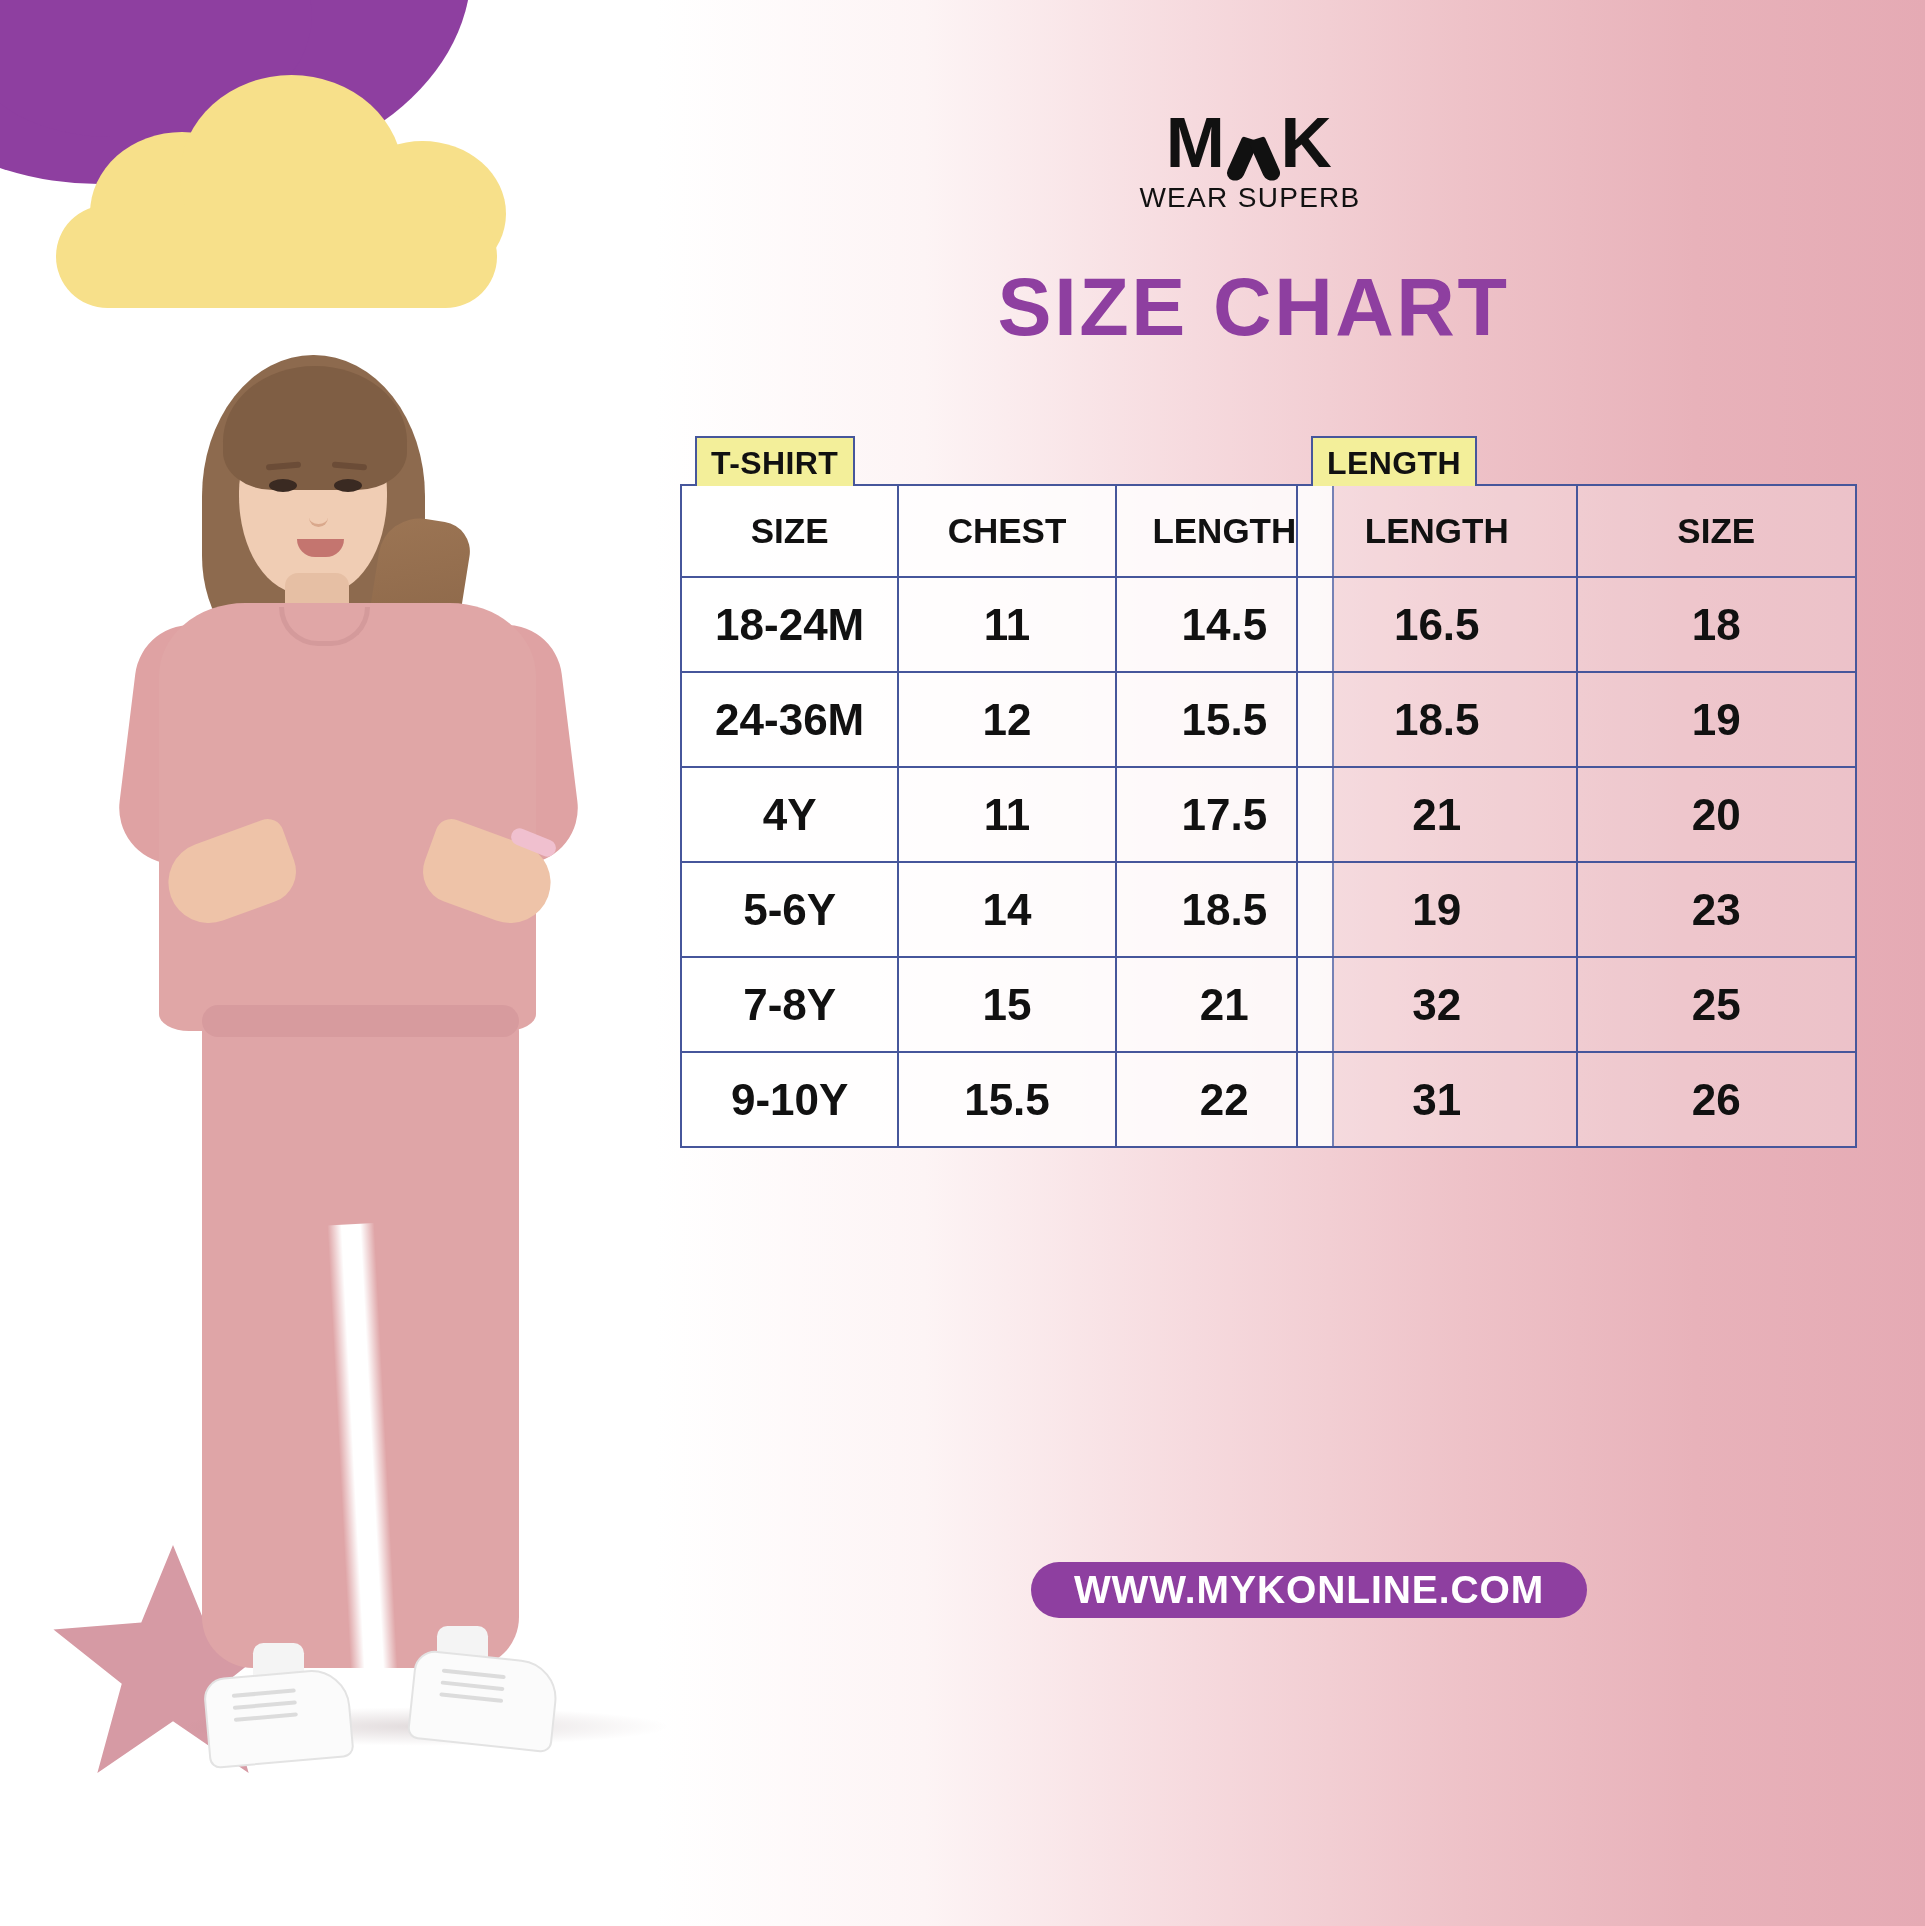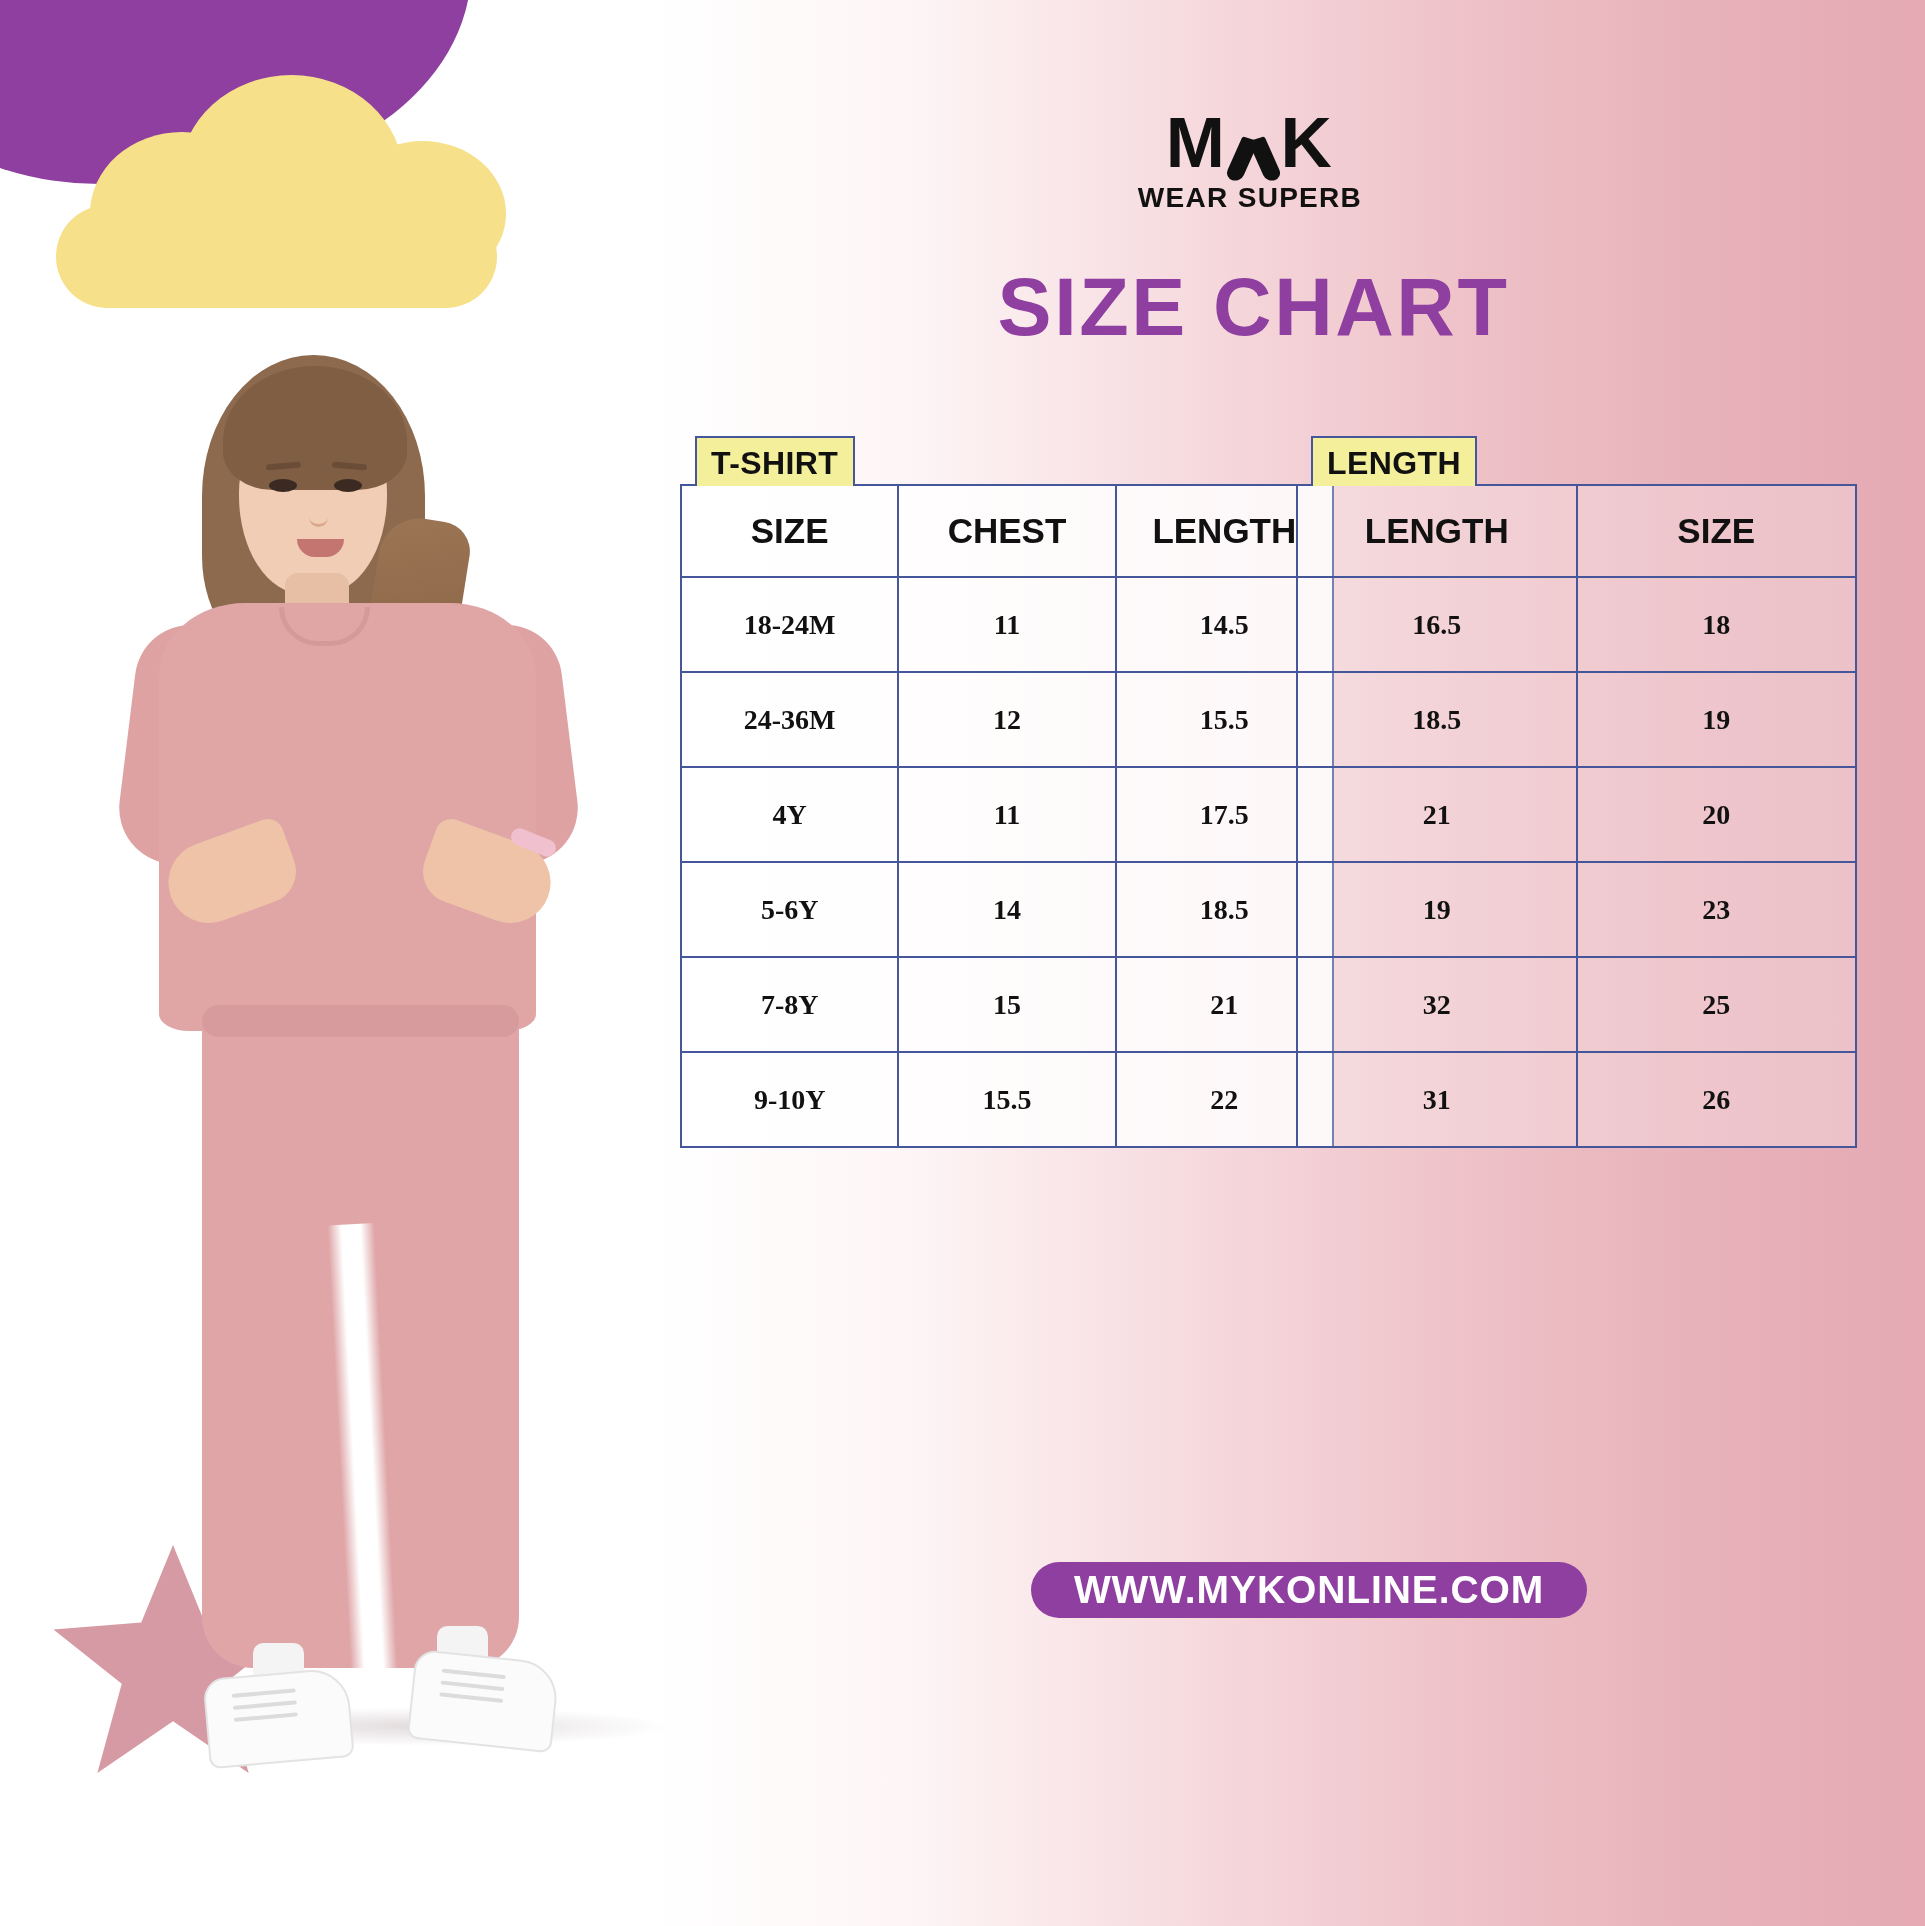--- a/index.html
+++ b/index.html
@@ -292,21 +292,21 @@
     position: absolute;
     top: 0;
     width: 17px; height: 45px;
     background: #111111;
     border-radius: 3.4px 3.4px 13px 13px;
   }
   .logo-v::before { left: 0; transform: rotate(18deg) skewX(-6deg); }
   .logo-v::after  { right: 0; transform: rotate(-18deg) skewX(6deg); }
   .logo-sub {
     font-size: 28px;
-    font-weight: 700;
+    font-weight: 400;
     letter-spacing: 1.3px;
     color: #111111;
     margin-top: 4.3px;
   }
 
   
   .page-title {
     position: absolute;
     left: 967px;
     top: 261px;
@@ -360,22 +360,21 @@
     height: 93px;
     padding: 0;
     margin-left: 8px;
   }
   table.size-table th {
     font-size: 35px;
     font-weight: 800;
     height: 90px;
   }
   table.size-table td {
-    font-size: 28px;
-    font-family: Liberation Serif, serif;
+    font-size: 44px;
   }
   .tshirt table.size-table { background: rgba(255,255,255,0.82); }
   .trouser table.size-table { background: rgba(255,255,255,0.26); }
 
   
   .url-pill {
     position: absolute;
     left: 1031px;
     top: 1562px;
     width: 556px;

